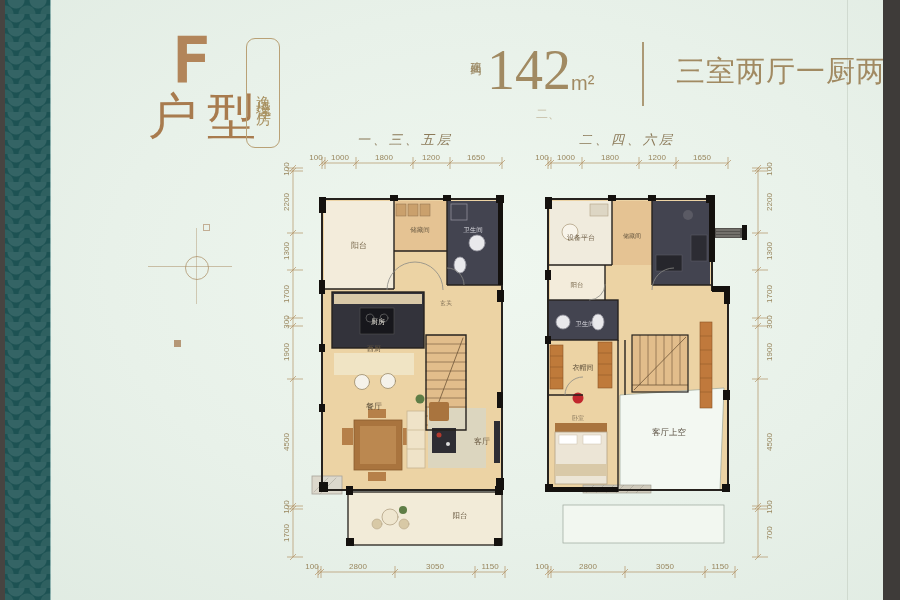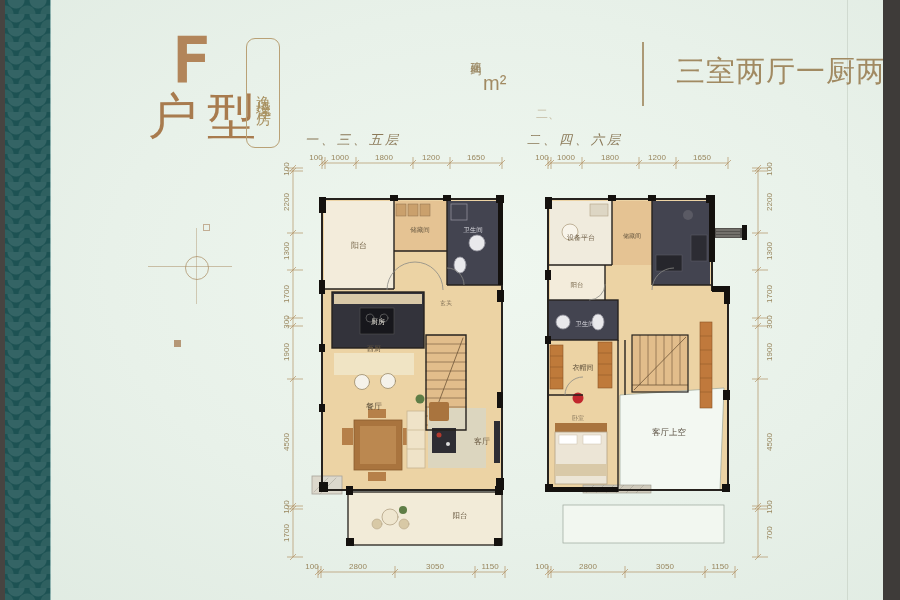--- a/index.html
+++ b/index.html
@@ -33,21 +33,21 @@
   .tagline-box span{writing-mode:vertical-rl;font-size:15px;letter-spacing:5px;color:#a8905f;
     font-family:"Liberation Serif",serif;}
   .area-group{left:468px;top:44px;display:flex;align-items:flex-start;color:#a18a62;}
   .area-prefix{writing-mode:vertical-rl;font-size:11px;letter-spacing:2px;margin-top:8px;color:#9c8a66;}
   .area-value{font-family:"Liberation Serif",serif;font-size:56px;line-height:.95;margin-left:4px;}
   .area-unit{font-size:20px;margin-top:28px;margin-left:0;}
   .area-divider{left:642px;top:42px;width:1.5px;height:64px;background:#a18a62;opacity:.85;}
   .rooms-summary{left:676px;top:52px;width:207px;overflow:hidden;white-space:nowrap;
     font-size:29px;letter-spacing:1px;color:#a18a62;}
   .stray-mark{left:536px;top:106px;font-size:12px;color:#a18a62;opacity:.55;}
-  .plan-title{top:131px;width:200px;font-family:"Liberation Serif",serif;
+  .plan-title{top:131px;width:200px;text-align:center;font-family:"Liberation Serif",serif;
     font-style:italic;font-size:13px;letter-spacing:3px;color:#8b7958;}
   .plan-title.left{left:305px;} .plan-title.right{left:527px;}
 
   
   .deco-circle{left:185px;top:256px;width:22px;height:22px;border:1px solid #a88a5f;border-radius:50%;opacity:.7;}
   .deco-hline{left:148px;top:266px;width:84px;height:1px;background:#a88a5f;opacity:.5;}
   .deco-vline{left:196px;top:228px;width:1px;height:76px;background:#a88a5f;opacity:.4;}
   .deco-sq1{left:174px;top:340px;width:7px;height:7px;background:#a8815a;opacity:.8;}
   .deco-sq2{left:203px;top:224px;width:5px;height:5px;border:1px solid #a8815a;opacity:.6;}
 
@@ -63,20 +63,21 @@
 <div class="abs side-bar"></div>
 <div class="abs page-line"></div>
 
 <div class="abs logo-letter">F</div>
 <div class="abs unit-label">户型</div>
 <div class="abs tagline-box">
   <span>逸境洋房</span>
 </div>
 <div class="abs area-group">
   <div class="area-prefix">建面约</div>
+  <div class="area-value">142</div>
   <div class="area-unit">m²</div>
 </div>
 <div class="abs area-divider"></div>
 <div class="abs rooms-summary">三室两厅一厨两卫</div>
 <div class="abs stray-mark">二、</div>
 <div class="abs plan-title left">一、三、五层</div>
 <div class="abs plan-title right">二、四、六层</div>
 
 <div class="abs deco-circle"></div>
 <div class="abs deco-hline"></div>

